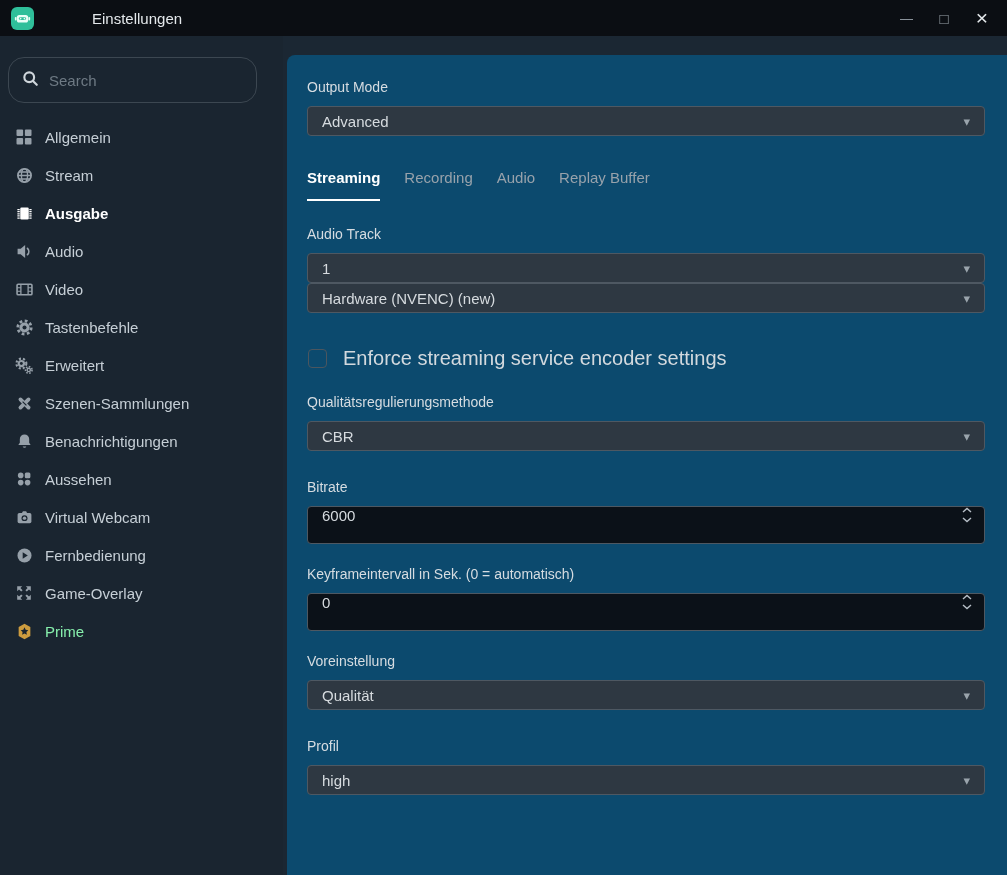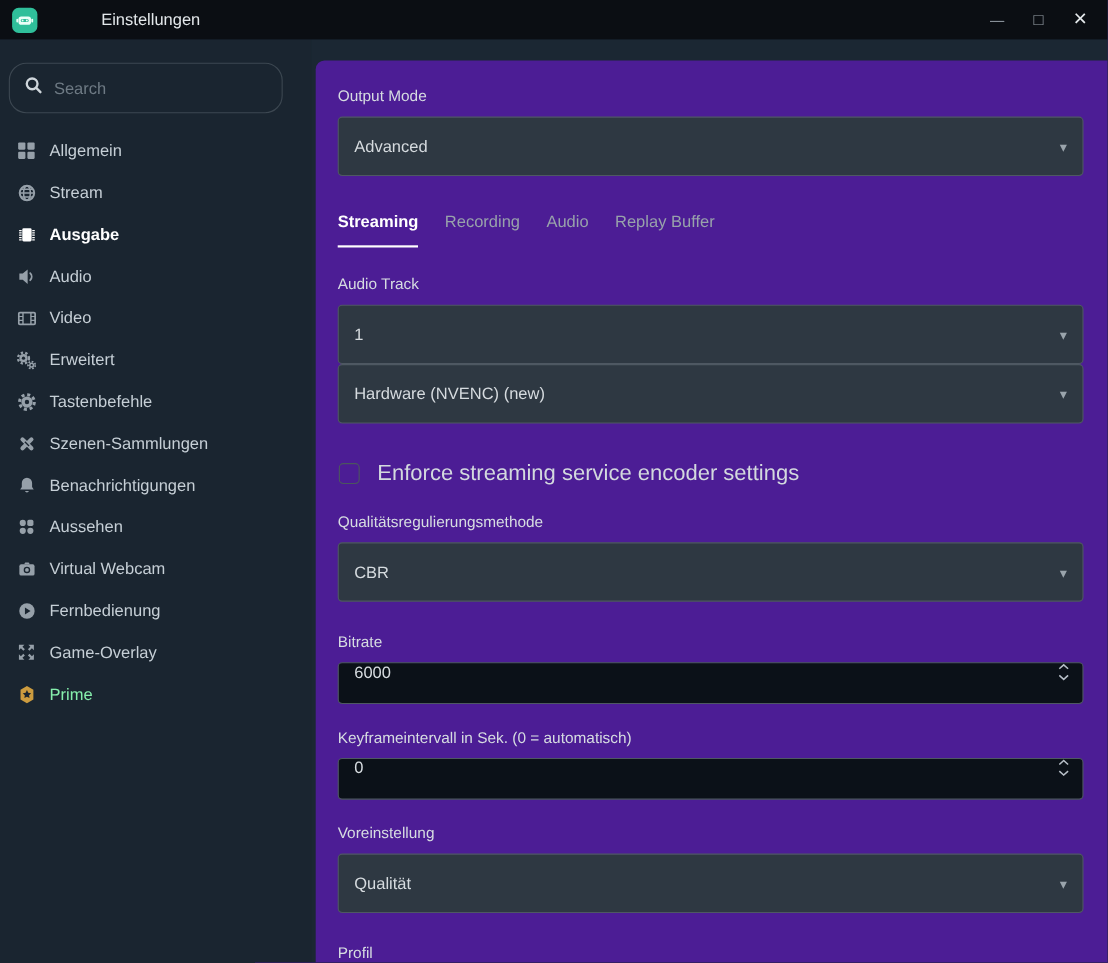--- a/index.html
+++ b/index.html
@@ -102,33 +102,33 @@
   .nav-item.active { color: #ffffff; font-weight: bold; }
   .nav-item.active .icn { color: #ffffff; }
   .nav-item.prime { color: #86efac; }
   .nav-item.prime .icn { color: #cd9c3f; }
 
   
   .main { flex: 1; position: relative; background: #1b2733; }
   .panel {
     position: absolute;
     left: 4px; top: 19px; right: 0; bottom: 0;
-    background: #4c1d95;
+    background: #0c4a6e;
     border-top-left-radius: 8px;
     padding: 24px 22px 0 20px;
     overflow: hidden;
   }
 
   .field-label {
     font-size: 14px;
     color: #d6dce1;
     margin-bottom: 11px;
   }
   .select {
-    height: 54px;
+    height: 30px;
     background: #2e3842;
     border: 1px solid #4e5862;
     border-radius: 4px;
     display: flex;
     align-items: center;
     padding: 0 14px;
     font-size: 15px;
     color: #d6dbdf;
     cursor: default;
   }
@@ -286,41 +286,41 @@
             <rect x="1" y="3" width="14" height="10" rx="1" stroke-width="1.5"></rect>
             <path d="M4.6 3v10M11.4 3v10" stroke-width="1.2"></path>
             <path d="M1 6.3h3.6M1 9.7h3.6M11.4 6.3H15M11.4 9.7H15" stroke-width="1"></path>
           </svg>
         </span>
         <span>Video</span>
       </div>
 
       <div class="nav-item">
         <span class="icn">
+          <svg width="17" height="17" viewBox="0 0 16 16">
+            <circle cx="8" cy="8" r="4.8" fill="currentColor"></circle>
+            <circle cx="8" cy="8" r="6.3" fill="none" stroke="currentColor" stroke-width="2.6" stroke-dasharray="2.6 2.35"></circle>
+            <circle cx="8" cy="8" r="1.9" fill="#1a2530"></circle>
+          </svg>
+        </span>
+        <span>Tastenbefehle</span>
+      </div>
+
+      <div class="nav-item">
+        <span class="icn">
           <svg width="18" height="17" viewBox="0 0 17 16">
             <circle cx="6" cy="6.2" r="3.5" fill="currentColor"></circle>
             <circle cx="6" cy="6.2" r="4.7" fill="none" stroke="currentColor" stroke-width="2" stroke-dasharray="2 1.85"></circle>
             <circle cx="6" cy="6.2" r="1.4" fill="#1a2530"></circle>
             <circle cx="13" cy="12.2" r="2.2" fill="currentColor"></circle>
             <circle cx="13" cy="12.2" r="3.1" fill="none" stroke="currentColor" stroke-width="1.5" stroke-dasharray="1.5 1.35"></circle>
             <circle cx="13" cy="12.2" r="0.9" fill="#1a2530"></circle>
           </svg>
         </span>
         <span>Erweitert</span>
-      </div>
-
-      <div class="nav-item">
-        <span class="icn">
-          <svg width="17" height="17" viewBox="0 0 16 16">
-            <circle cx="8" cy="8" r="4.8" fill="currentColor"></circle>
-            <circle cx="8" cy="8" r="6.3" fill="none" stroke="currentColor" stroke-width="2.6" stroke-dasharray="2.6 2.35"></circle>
-            <circle cx="8" cy="8" r="1.9" fill="#1a2530"></circle>
-          </svg>
-        </span>
-        <span>Tastenbefehle</span>
       </div>
 
       <div class="nav-item">
         <span class="icn">
           <svg width="17" height="17" viewBox="0 0 16 16" fill="currentColor">
             <rect x="0.8" y="6.2" width="14.4" height="3.6" rx="1.8" transform="rotate(-45 8 8)"></rect>
             <rect x="0.8" y="6.2" width="14.4" height="3.6" rx="1.8" transform="rotate(45 8 8)"></rect>
             <path d="M6.2 6.2l3.6 3.6" stroke="#1a2530" stroke-width="1.1"></path>
           </svg>
         </span>

